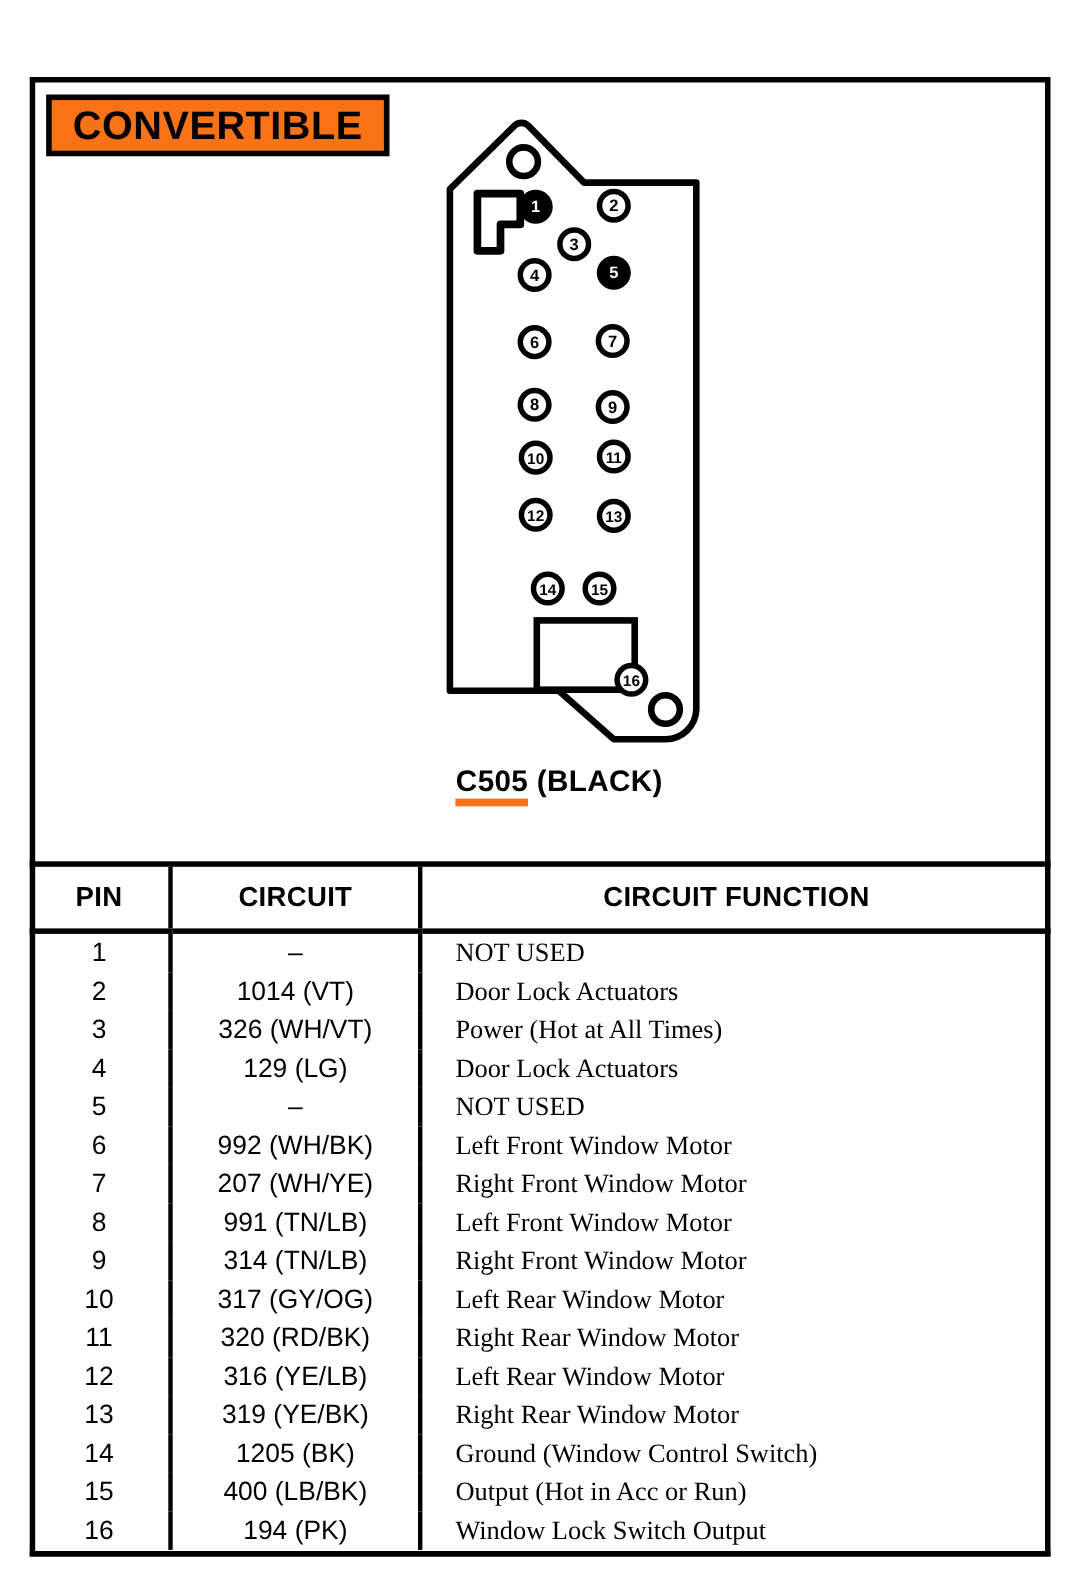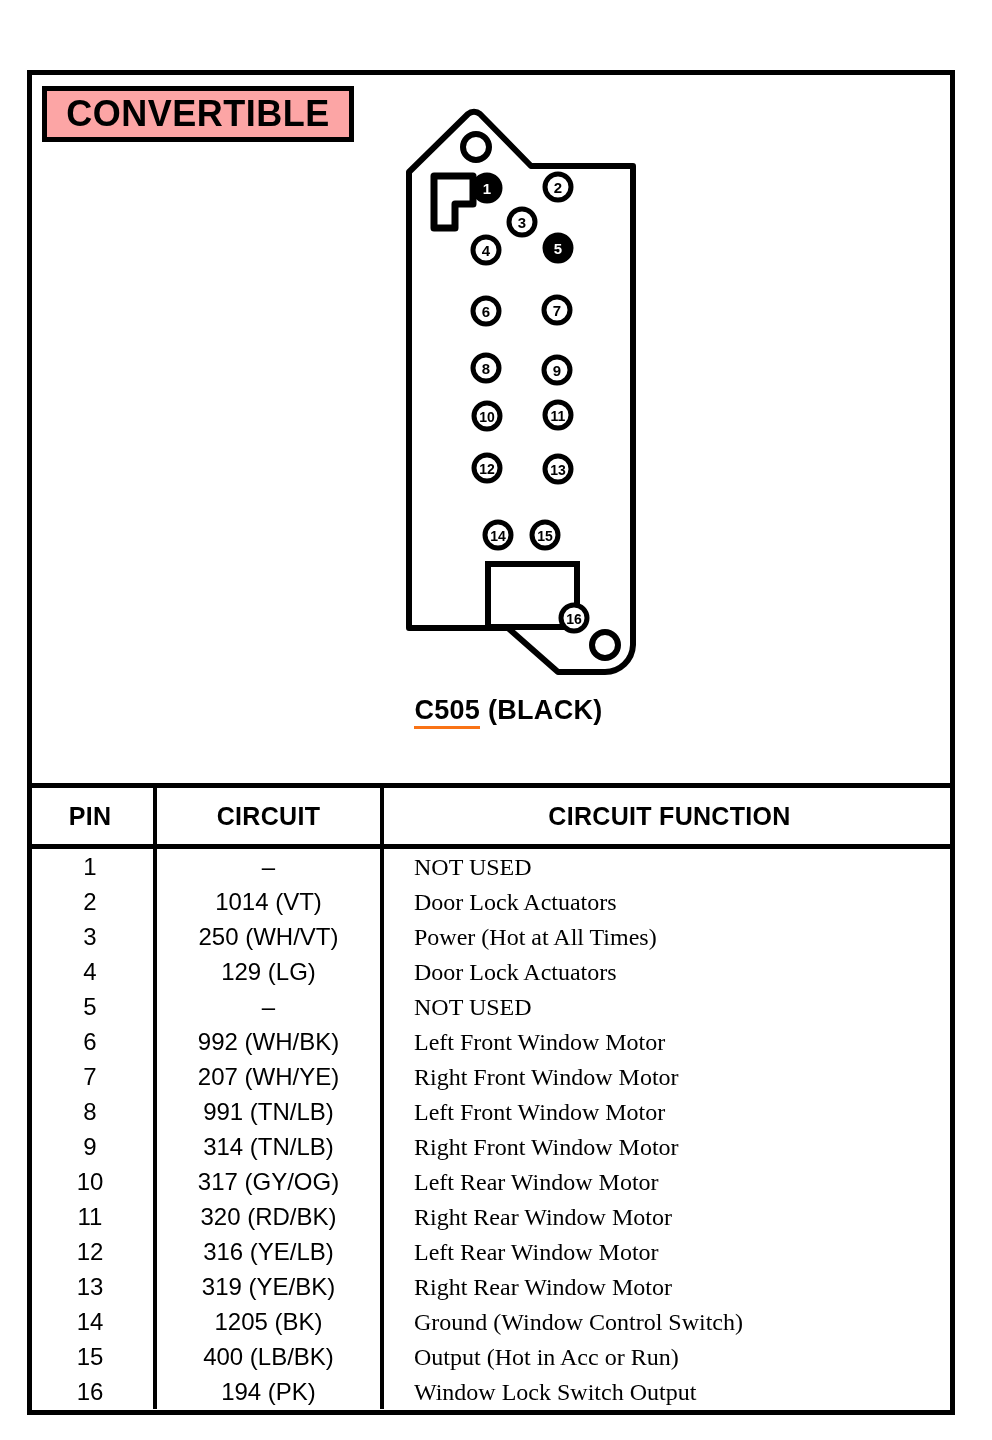--- a/index.html
+++ b/index.html
@@ -35,21 +35,21 @@
     position: absolute;
     left: 42px;
     top: 86px;
     width: 312px;
     height: 56px;
     border: 5px solid #000;
     box-sizing: border-box;
     display: flex;
     align-items: center;
     justify-content: center;
-    background: #fca5a5;
+    background: #f97316;
   }
   #title-badge .label {
     font-size: 36px;
     font-weight: bold;
     letter-spacing: 0.5px;
     line-height: 1;
     white-space: nowrap;
   }
 
   
@@ -71,21 +71,21 @@
     position: absolute;
     left: 27px;
     top: 695px;
     width: 928px;
     text-align: center;
     font-size: 27px;
     font-weight: bold;
     letter-spacing: 0.3px;
   }
   #connector-id .code {
-    border-bottom: 3px solid #f97316;
+    border-bottom: 7px solid #f97316;
     padding-bottom: 1px;
     margin-left: 35px;
   }
   #connector-name {
     position: absolute;
     left: 27px;
     top: 740px;
     width: 928px;
     text-align: center;
     font-size: 25px;
@@ -271,21 +271,21 @@
             <td class="circuit-cell">–</td>
             <td class="function-cell">NOT USED</td>
           </tr>
           <tr>
             <td class="pin-cell">2</td>
             <td class="circuit-cell">1014 (VT)</td>
             <td class="function-cell">Door Lock Actuators</td>
           </tr>
           <tr>
             <td class="pin-cell">3</td>
-            <td class="circuit-cell">250 (WH/VT)</td>
+            <td class="circuit-cell">326 (WH/VT)</td>
             <td class="function-cell">Power (Hot at All Times)</td>
           </tr>
           <tr>
             <td class="pin-cell">4</td>
             <td class="circuit-cell">129 (LG)</td>
             <td class="function-cell">Door Lock Actuators</td>
           </tr>
           <tr>
             <td class="pin-cell">5</td>
             <td class="circuit-cell">–</td>

